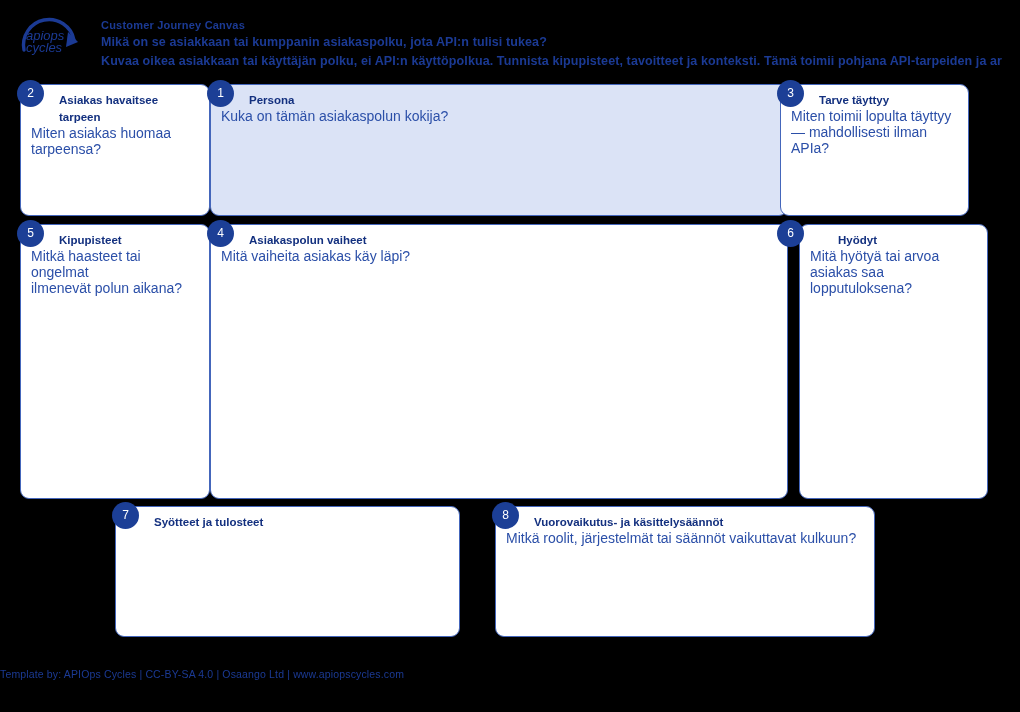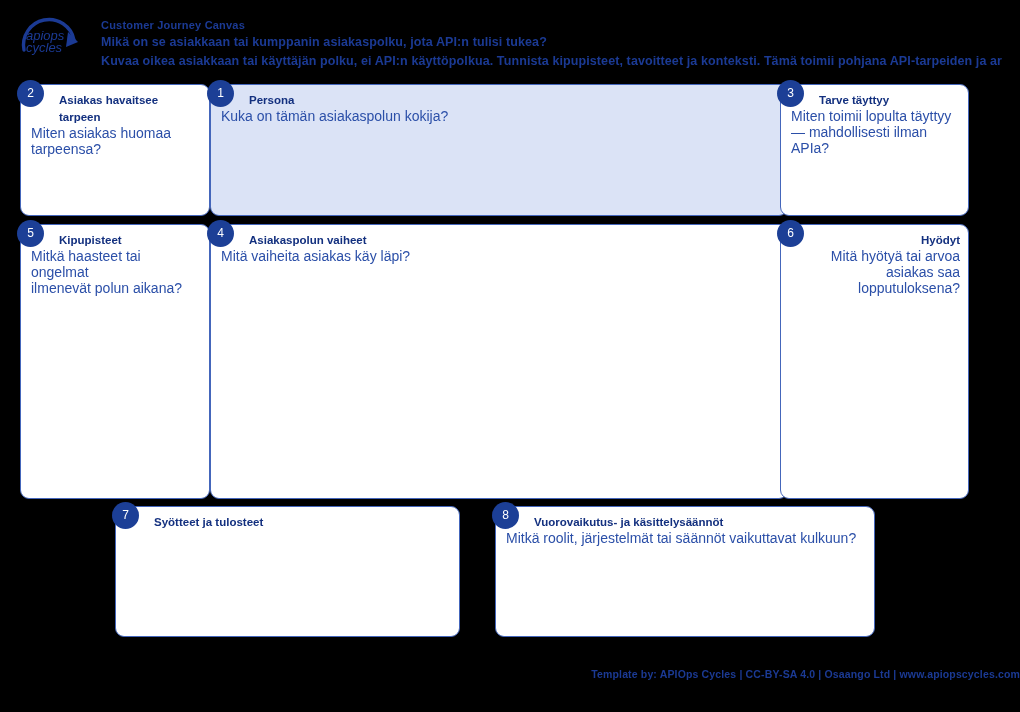--- a/index.html
+++ b/index.html
@@ -102,23 +102,23 @@
     font-family: "Liberation Sans", sans-serif;
     z-index: 5;
   }
 
   
   #footer {
     position: absolute;
     left: 0;
     top: 668px;
     width: 1020px;
-    text-align: right;
+    text-align: left;
     font-size: 10.5px;
-    font-weight: bold;
+    font-weight: normal;
     color: #1b3a94;
     letter-spacing: .15px;
   }
 </style>
 </head>
 <body>
 
 <div id="header">
 
   <div id="logo">
@@ -183,21 +183,21 @@
 <div class="card" style="left:210px; top:224px; width:578px; height:275px;">
   <div class="card-body">
     <div class="card-title-line">
       <span class="card-title">Asiakaspolun vaiheet</span>
     </div>
     <div class="card-sub">Mitä vaiheita asiakas käy läpi?</div>
   </div>
 </div>
 <div class="badge" style="left:207px; top:220px;">4</div>
 
-<div class="card" style="left:780px; top:224px; width:189px; height:275px;text-align:right;">
+<div class="card" style="left:799px; top:224px; width:189px; height:275px;">
   <div class="card-body">
     <div class="card-title-line">
       <span class="card-title">Hyödyt</span>
     </div>
     <div class="card-sub">Mitä hyötyä tai arvoa
 asiakas saa lopputuloksena?</div>
   </div>
 </div>
 <div class="badge" style="left:777px; top:220px;">6</div>
 

